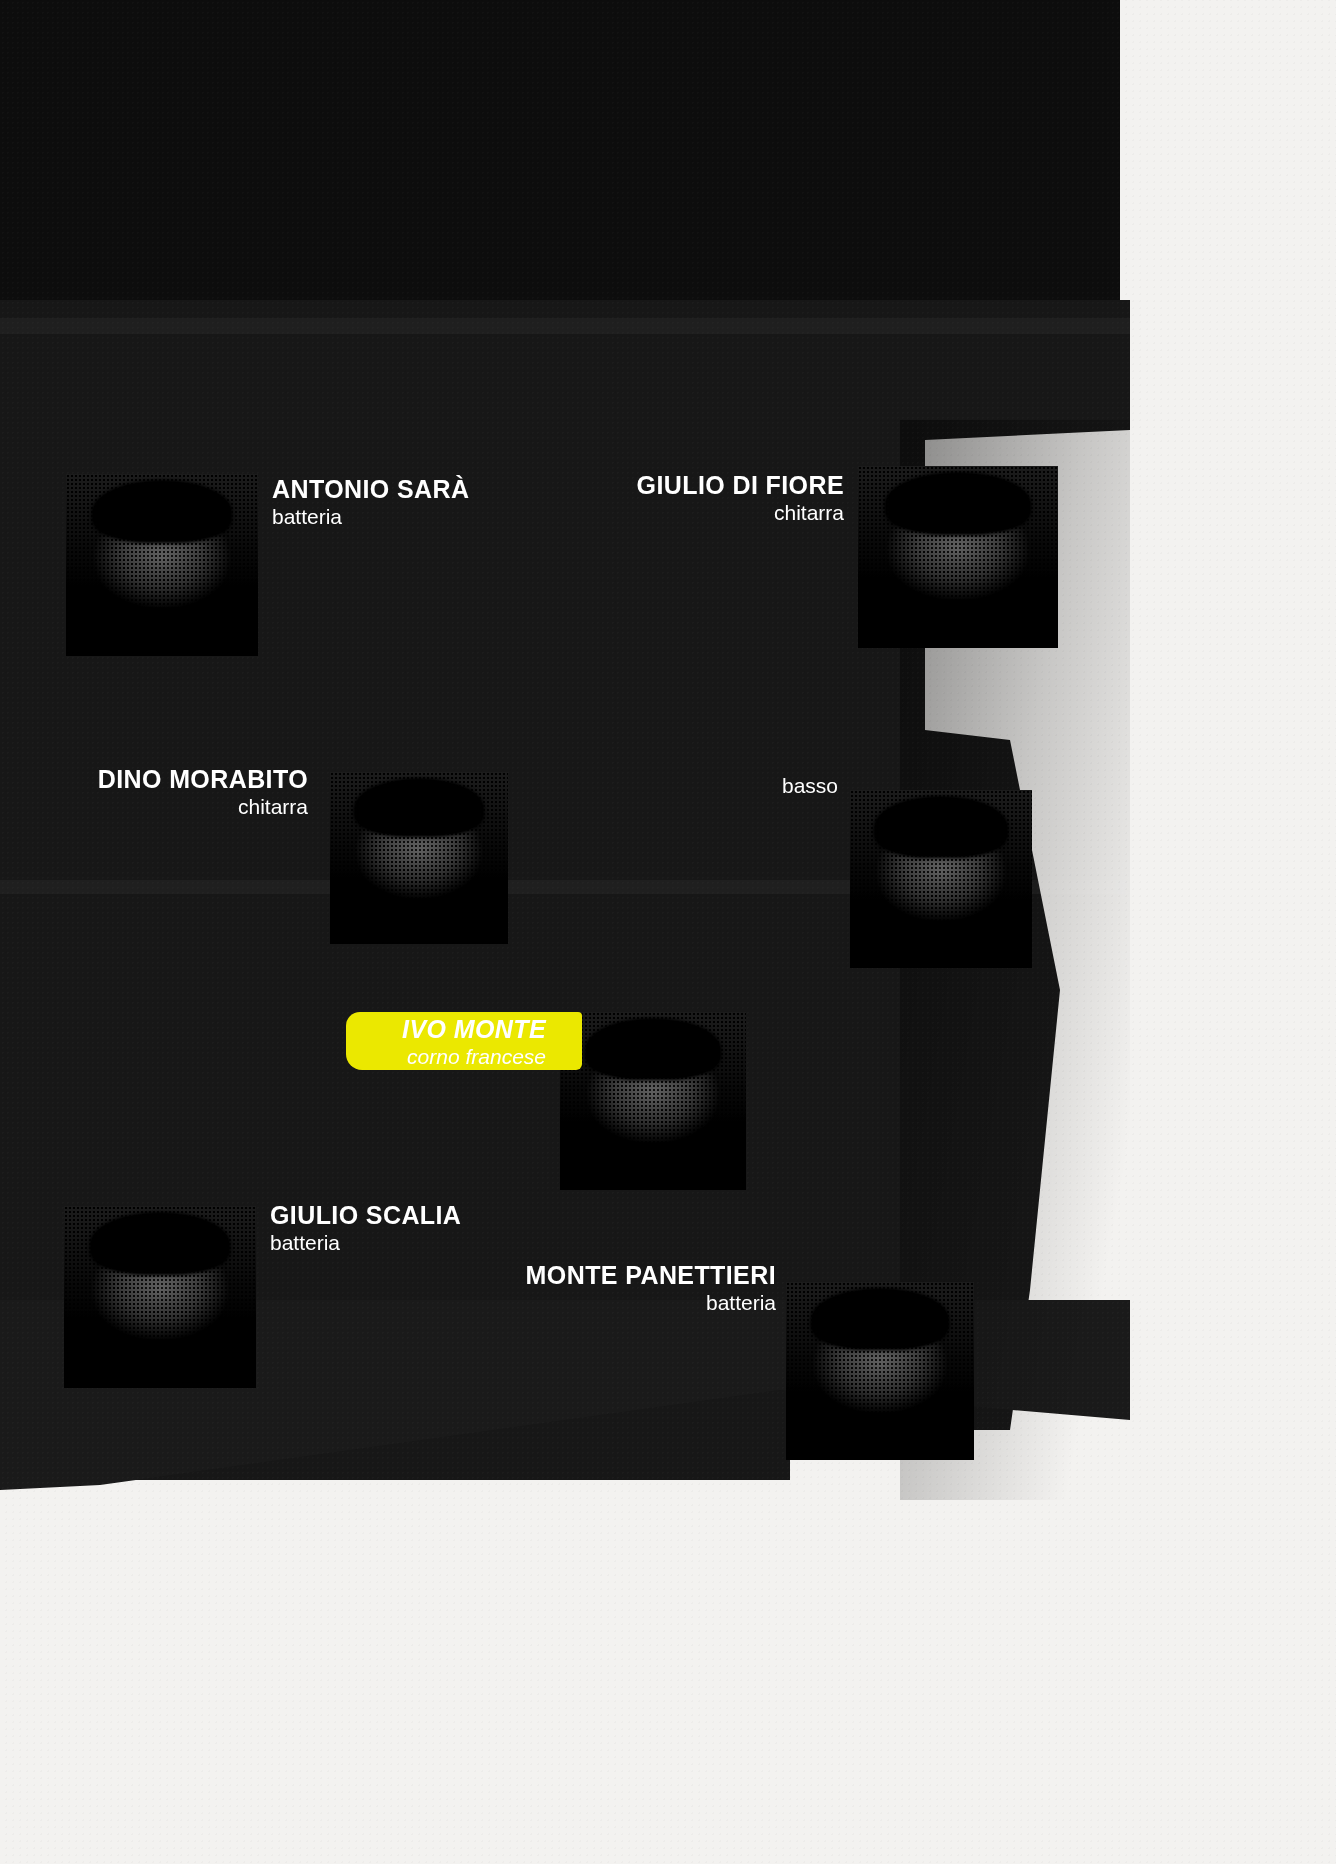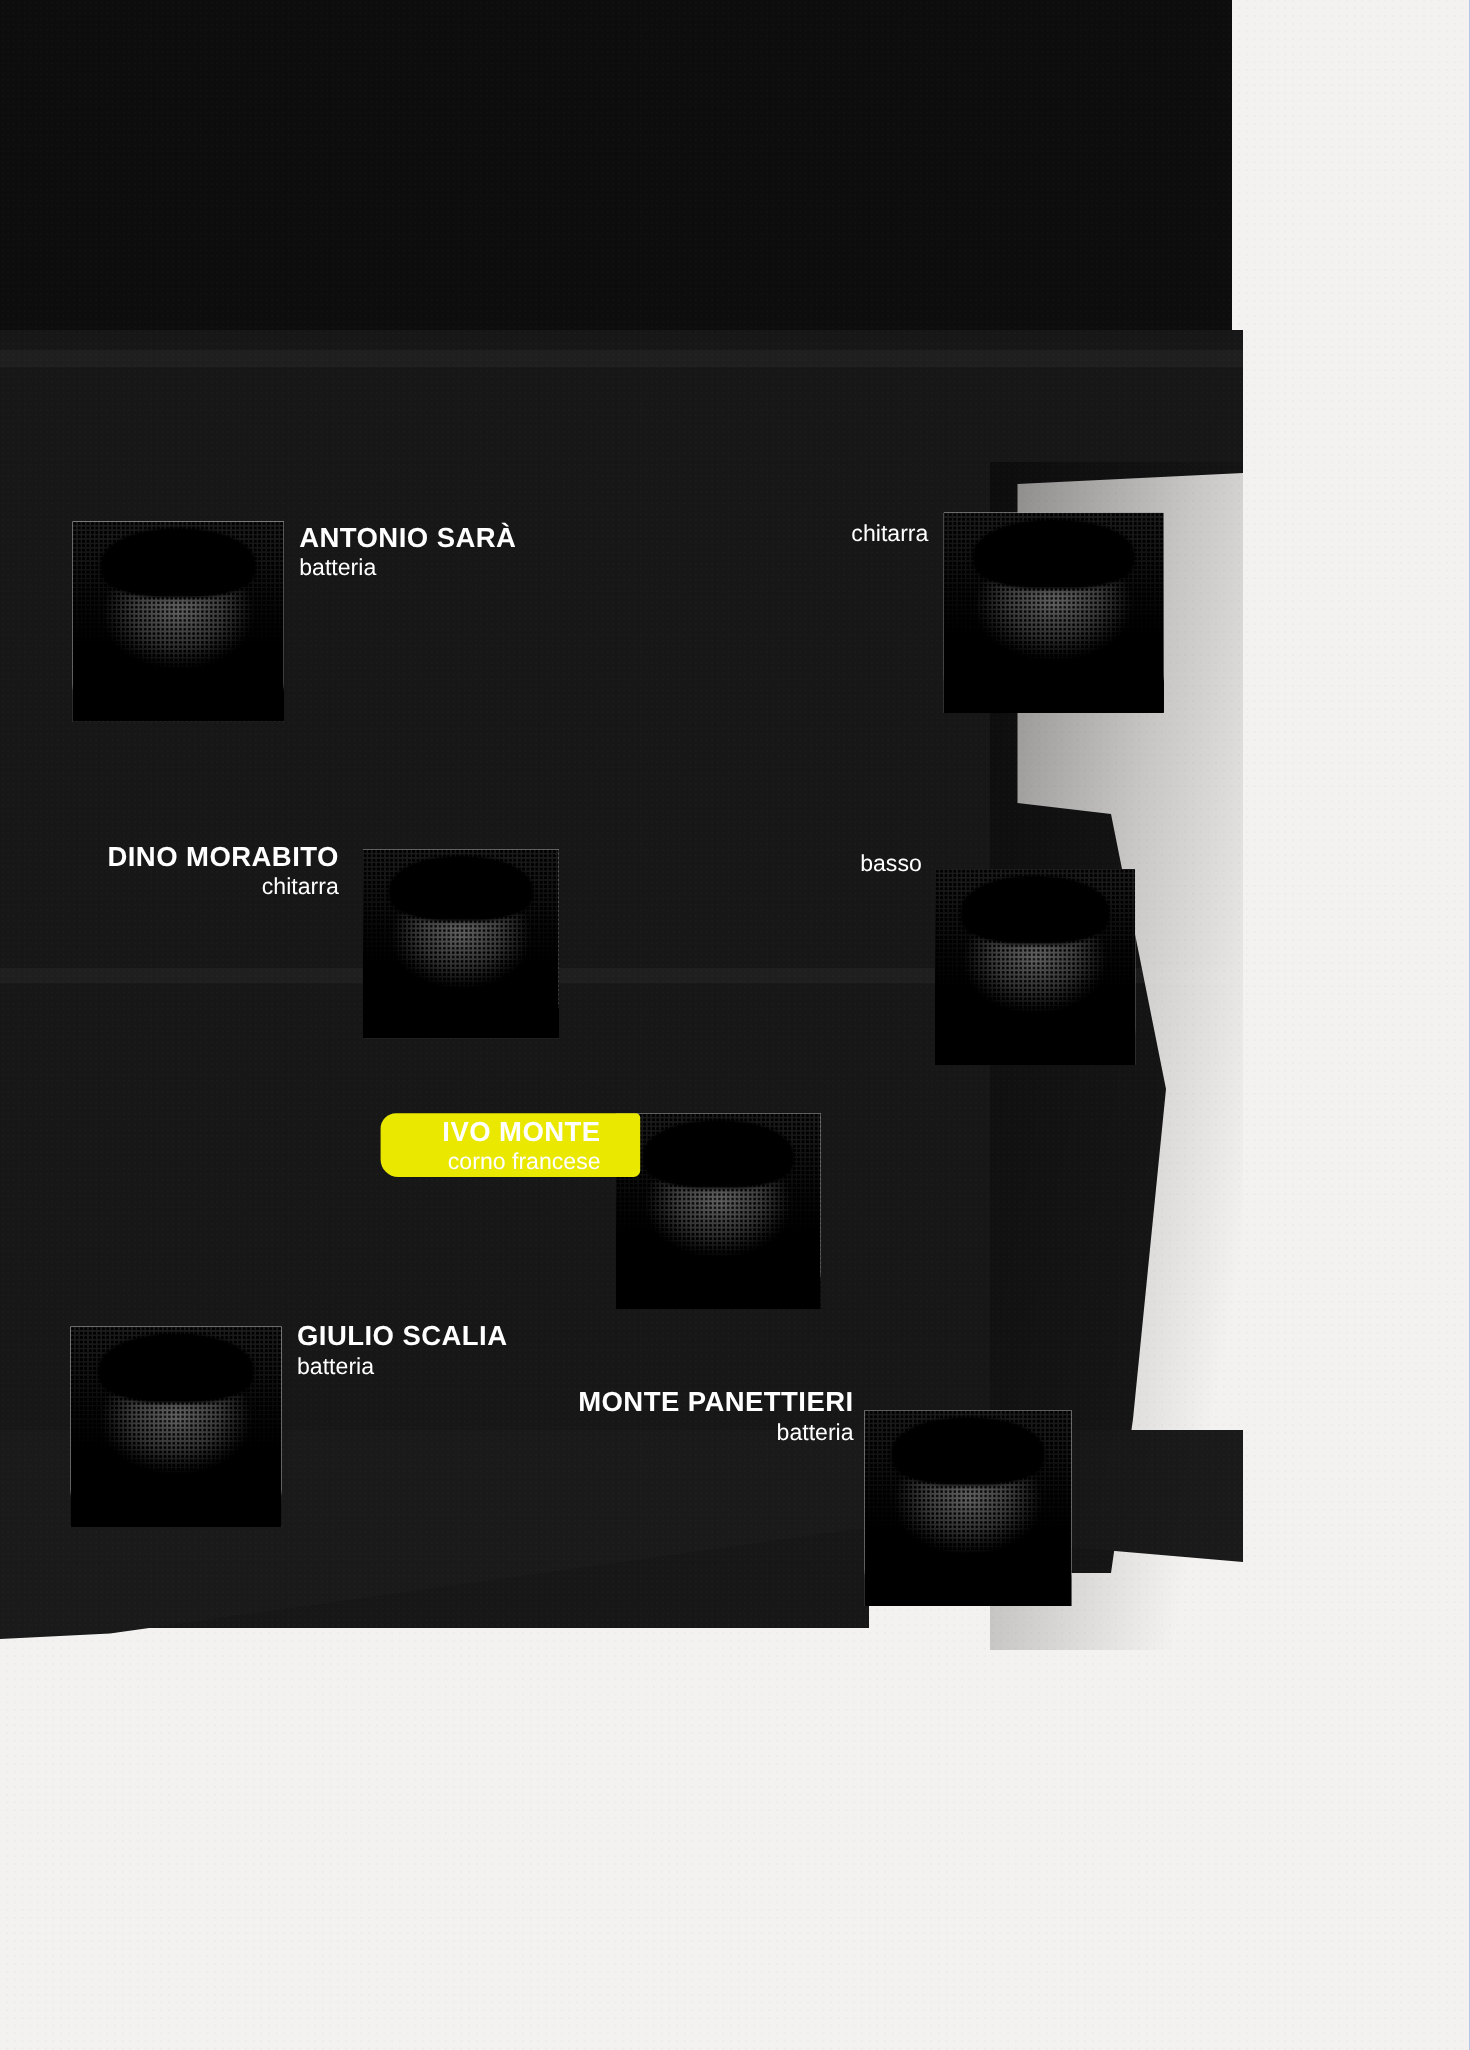--- a/index.html
+++ b/index.html
@@ -176,20 +176,21 @@
   </div>
 
   <div class="member">
     <div class="photo" style="left:858px; top:466px; width:200px; height:182px;">
       <div class="face"></div>
         <div class="hair"></div>
         <div class="shoulders"></div>
         <div class="halftone"></div>
     </div>
     <div class="caption right-align" style="left:448px; top:472px; width:396px;">
+      <span class="name">GIULIO DI FIORE</span>
       <span class="role">chitarra</span>
     </div>
   </div>
 
   <div class="member">
     <div class="photo" style="left:330px; top:772px; width:178px; height:172px;">
       <div class="face"></div>
         <div class="hair"></div>
         <div class="shoulders"></div>
         <div class="halftone"></div>
@@ -213,21 +214,21 @@
   </div>
 
   <div class="member">
     <div class="photo" style="left:560px; top:1012px; width:186px; height:178px;">
       <div class="face"></div>
         <div class="hair"></div>
         <div class="shoulders"></div>
         <div class="halftone"></div>
     </div>
     <div class="hl-swatch s1" style="left:346px; top:1012px; width:236px; height:58px;"></div>
-    <div class="caption right-align highlight" style="left:300px; top:1016px; width:246px;">
+    <div class="caption right-align highlight" style="left:300px; top:1016px; width:246px;font-style:italic;">
       <span class="name">IVO MONTE</span>
       <span class="role">corno francese</span>
     </div>
   </div>
 
   <div class="member">
     <div class="photo" style="left:64px; top:1206px; width:192px; height:182px;">
       <div class="face"></div>
         <div class="hair"></div>
         <div class="shoulders"></div>

